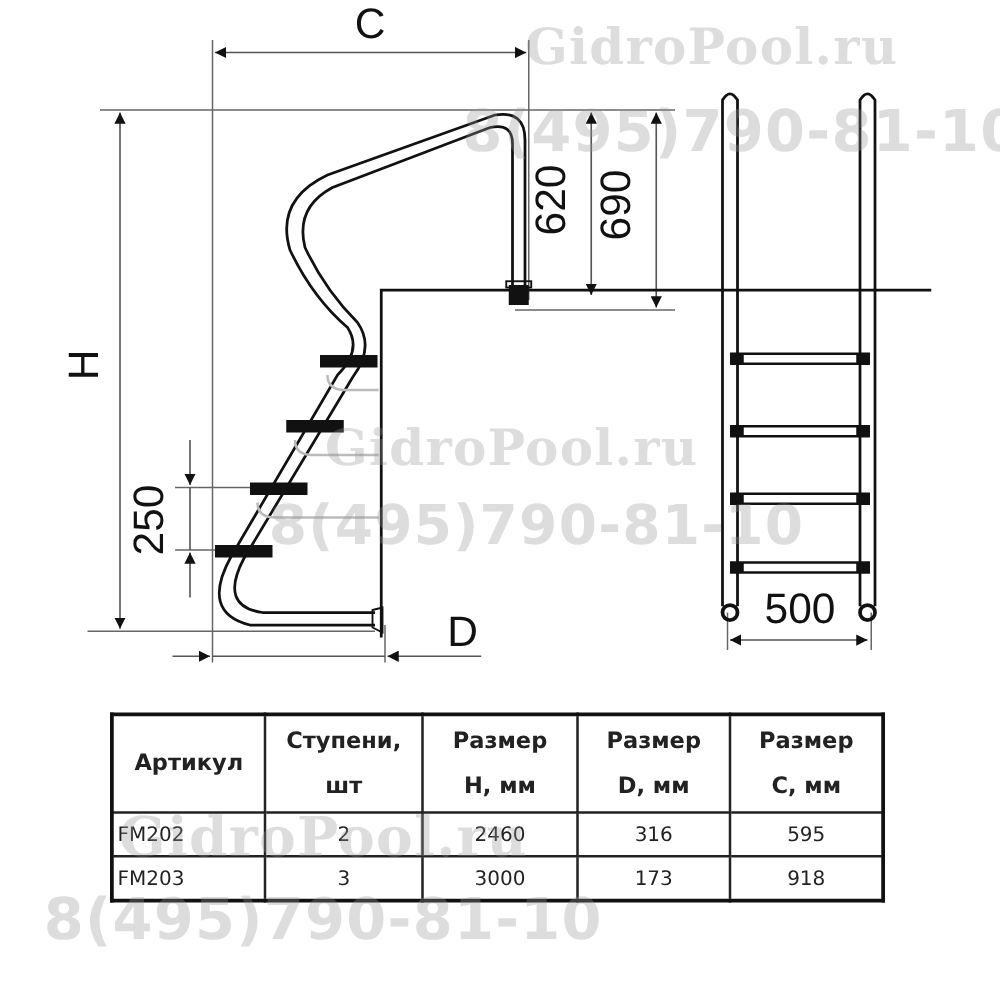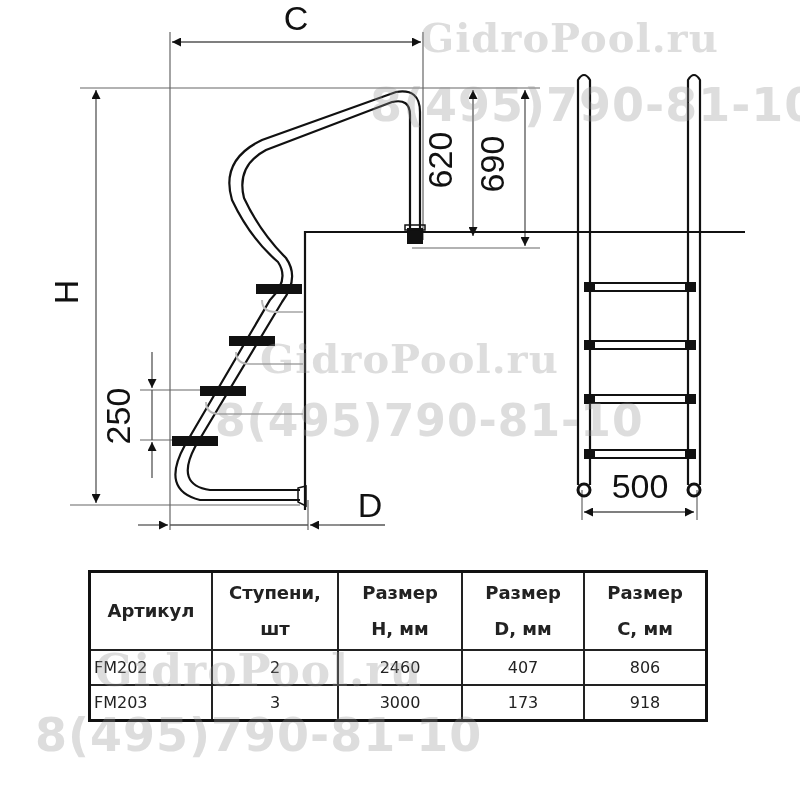--- a/index.html
+++ b/index.html
@@ -157,22 +157,22 @@
           <span class="l">Размер</span>
           <span class="l">C, мм</span>
         </th>
     </tr>
   </thead>
   <tbody>
     <tr>
       <td class="art">FM202</td>
       <td>2</td>
       <td>2460</td>
-      <td>407</td>
-      <td>806</td>
+      <td>316</td>
+      <td>595</td>
     </tr>
     <tr>
       <td class="art">FM203</td>
       <td>3</td>
       <td>3000</td>
       <td>173</td>
       <td>918</td>
     </tr>
   </tbody>
 </table>

